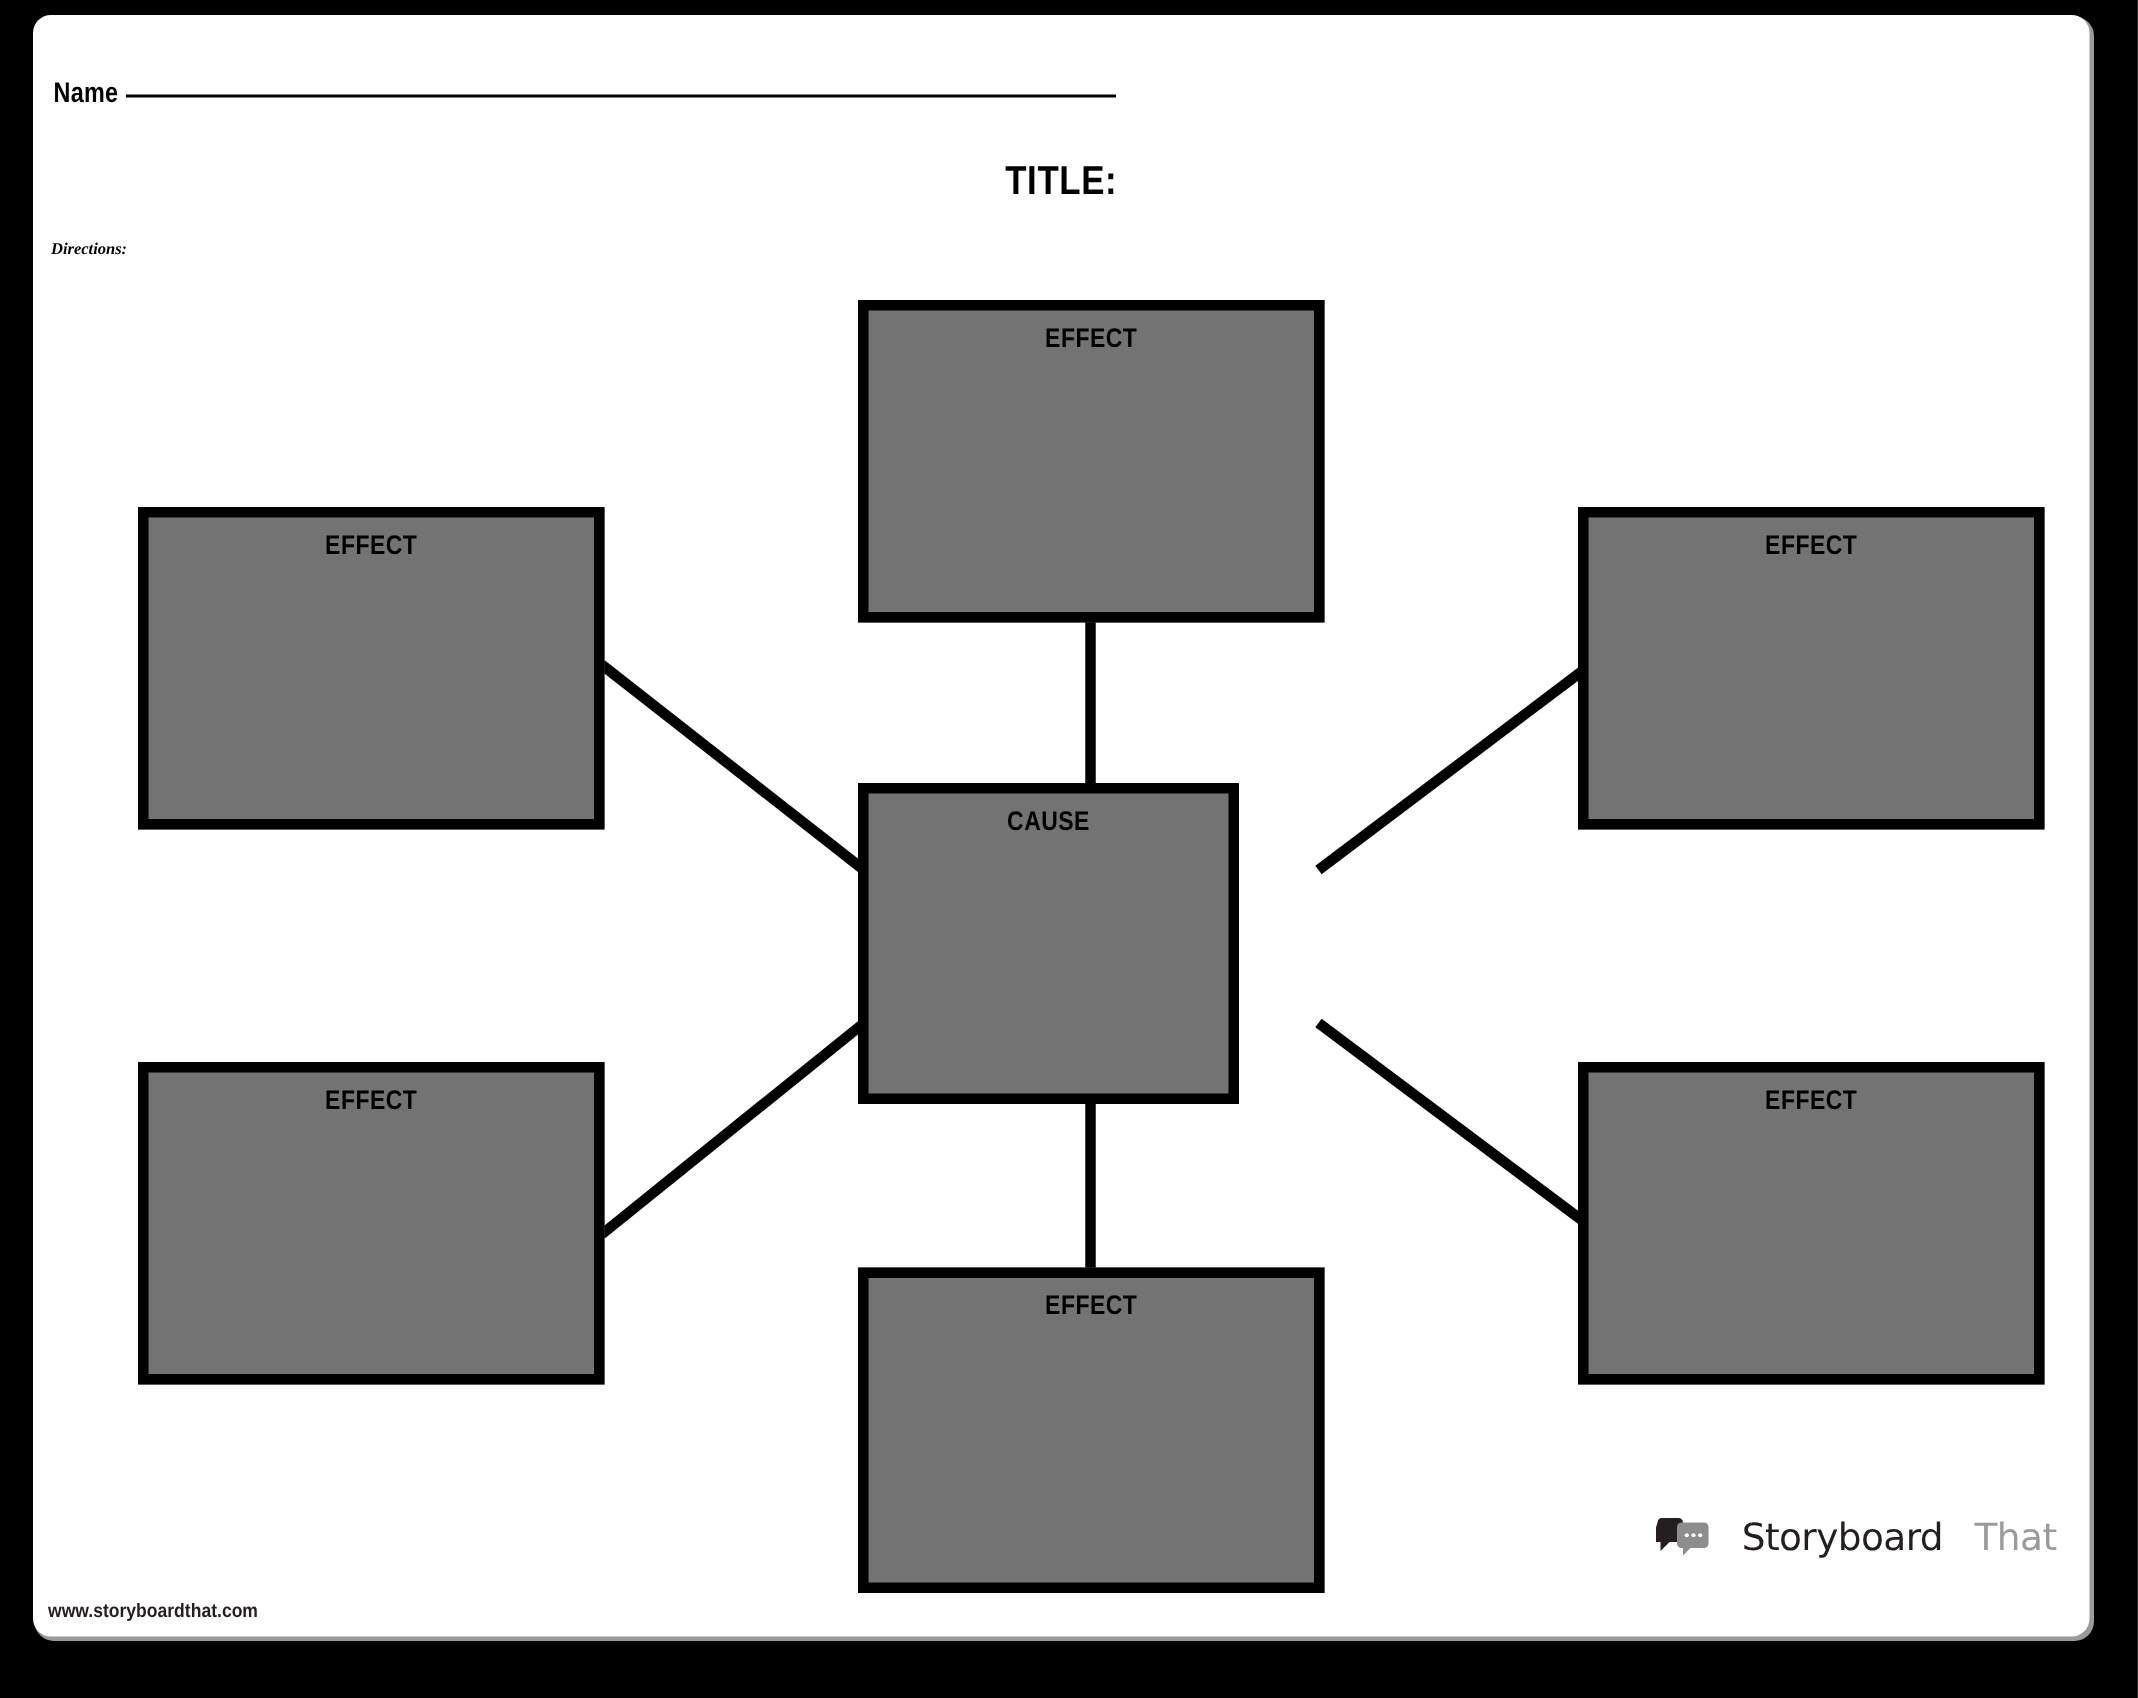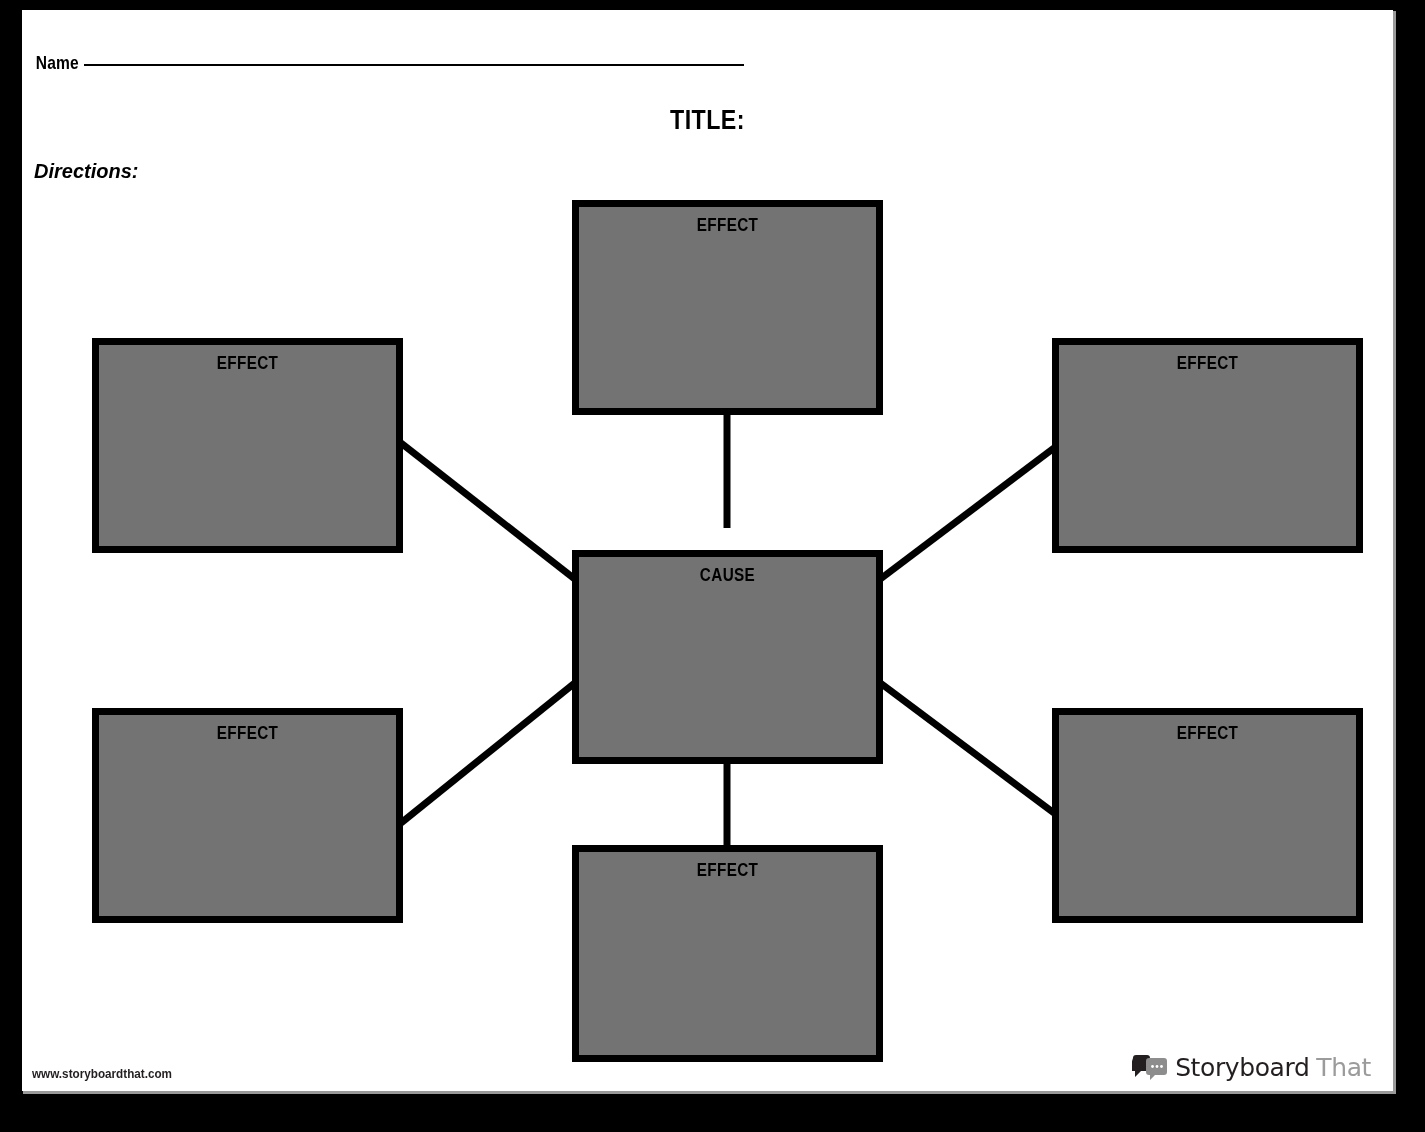--- a/index.html
+++ b/index.html
@@ -25,20 +25,21 @@
 
   
   #page {
     position: absolute;
     left: 22px;
     top: 10px;
     width: 1371px;
     height: 1081px;
     background: #ffffff;
     box-shadow: 2px 2px 0 1px #9a9a9a;
+    border-radius: 12px;
   }
 
   
   .header-row {
     position: absolute;
     left: 0;
     top: 0;
     width: 100%;
     height: 80px;
   }
@@ -83,24 +84,24 @@
     letter-spacing: 0.5px;
     color: #000000;
     transform: scaleX(0.86);
   }
 
   
   #directions-label {
     position: absolute;
     left: 12px;
     top: 150px;
-    font-family: Liberation Sans, sans-serif;
+    font-family: Liberation Serif, serif;
     font-style: italic;
     font-weight: 600;
-    font-size: 20px;
+    font-size: 11px;
     color: #000000;
   }
 
   
   #diagram {
     position: absolute;
     left: 0;
     top: 0;
     width: 1371px;
     height: 1081px;
@@ -129,44 +130,44 @@
     font-size: 18px;
     letter-spacing: 0.4px;
     color: #000000;
     transform: scaleX(0.85);
   }
 
   
   #node-effect-top    { left: 550px; top: 190px;  width: 311px; height: 215px; }
   #node-effect-left-top    { left: 70px;  top: 328px; width: 311px; height: 215px; }
   #node-effect-right-top   { left: 1030px; top: 328px; width: 311px; height: 215px; }
-  #node-cause         { left: 550px; top: 540px;  width: 311px; height: 214px; }
+  #node-cause         { left: 550px; top: 512px;  width: 254px; height: 214px; }
   #node-effect-left-bottom { left: 70px;  top: 698px; width: 311px; height: 215px; }
   #node-effect-right-bottom{ left: 1030px; top: 698px; width: 311px; height: 215px; }
   #node-effect-bottom { left: 550px; top: 835px; width: 311px; height: 217px; }
 
   
   #footer-url {
     position: absolute;
     left: 10px;
     top: 1056px;
     font-family: "Liberation Sans Narrow", "Liberation Sans", sans-serif;
     font-weight: bold;
     font-size: 13px;
     color: #231f20;
     transform: scaleX(0.9);
     transform-origin: left top;
   }
   #brand-logo {
     position: absolute;
     right: 22px;
-    top: 1043px;
+    top: 1000px;
     display: flex;
     align-items: center;
-    gap: 7px;
+    gap: 21px;
   }
   #brand-logo-mark {
     display: block;
   }
   .brand-word {
     font-family: "DejaVu Sans", sans-serif;
     font-size: 25px;
     letter-spacing: -0.4px;
   }
   .brand-word-dark { color: #231f20; }

